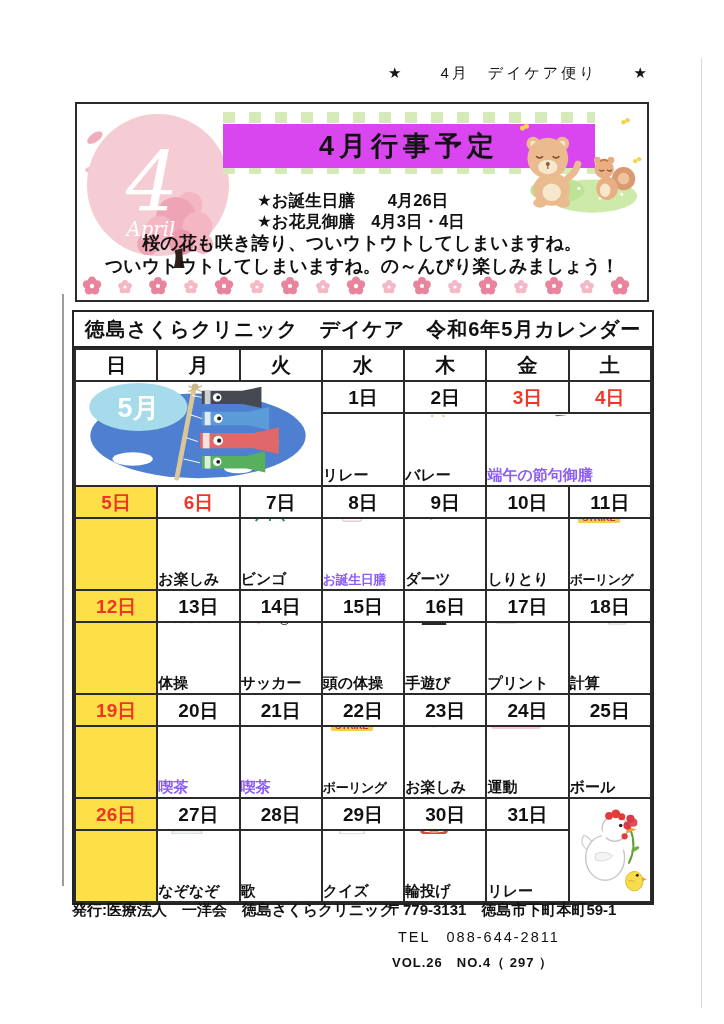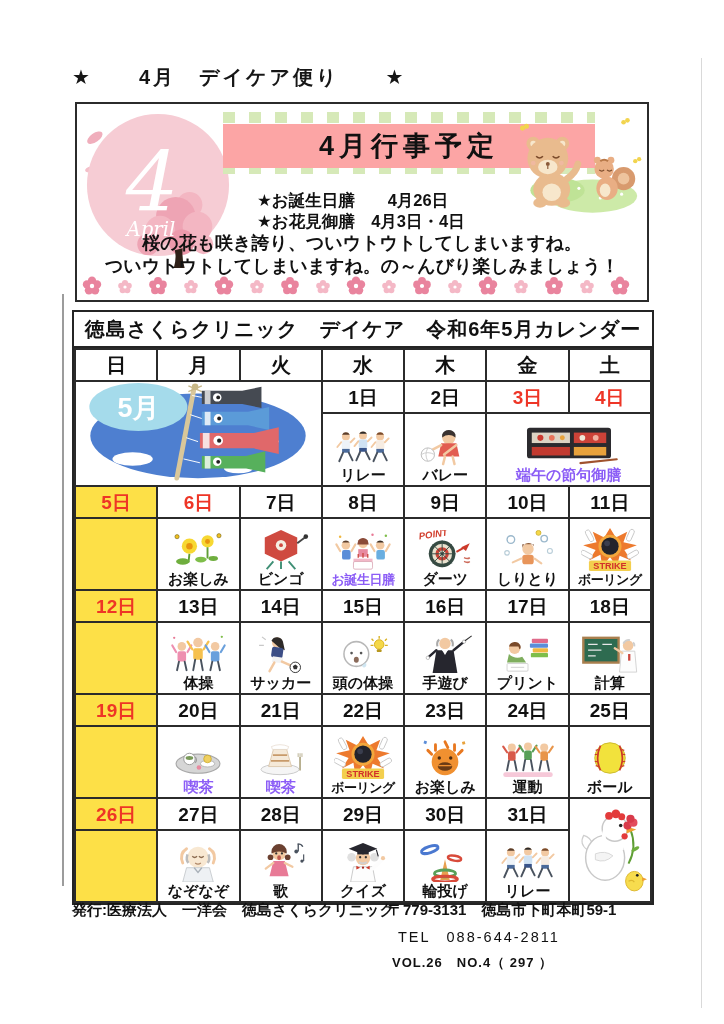--- a/index.html
+++ b/index.html
@@ -2,48 +2,48 @@
 <html><head>
 <meta charset="utf-8">
 <style>
   html,body{margin:0;padding:0;background:#fff;}
   .sheet{position:relative;width:724px;height:1024px;background:#ffffff;overflow:hidden;
          font-family:"Liberation Sans","DejaVu Sans",sans-serif;color:#111;}
   
   .scanline-left{position:absolute;left:62px;top:294px;width:2px;height:592px;background:#3a3a3a;opacity:.5;}
   .scanline-right{position:absolute;left:701px;top:58px;width:1px;height:950px;background:#d9d9d9;}
 
-  .main-title{position:absolute;left:72px;top:64px;width:578px;text-align:left;
-              font-size:20px;font-weight:bold;letter-spacing:3px;color:#161616;}
+  .main-title{position:absolute;left:72px;top:64px;width:578px;text-align:right;
+              font-size:15px;font-weight:normal;letter-spacing:3px;color:#161616;}
 
   
   .header-box{position:absolute;left:75px;top:102px;width:570px;height:196px;
               border:2.5px solid #2b2b2b;background:#fff;}
   .april-badge{position:absolute;left:6px;top:4px;}
   .checker{position:absolute;left:146px;top:8px;}
   .schedule-title{position:absolute;left:146px;top:20px;width:372px;text-align:center;
-                  font-size:27px;font-weight:bold;letter-spacing:5px;background:#fca5a5;padding:4px 0;}
+                  font-size:27px;font-weight:bold;letter-spacing:5px;background:#d946ef;padding:4px 0;}
   .bears{position:absolute;right:4px;top:8px;}
   .events{position:absolute;left:180px;top:86px;font-size:16.5px;font-weight:bold;line-height:21px;white-space:nowrap;}
   .messages{position:absolute;left:0;top:128px;width:100%;text-align:center;
             font-size:18px;font-weight:bold;line-height:22.5px;white-space:nowrap;}
   .flower-row{position:absolute;left:3px;bottom:1px;}
 
   
   .calendar{position:absolute;left:72px;top:310px;width:578px;border:2.5px solid #242424;background:#fff;}
   .cal-title{height:34px;line-height:34px;text-align:center;font-weight:bold;font-size:20px;
              letter-spacing:1px;border-bottom:2.5px solid #242424;white-space:nowrap;}
   table.cal{width:100%;border-collapse:collapse;table-layout:fixed;}
   table.cal td,table.cal th{border:2px solid #2b2b2b;padding:0;}
   th.dow{height:30px;font-size:20px;font-weight:bold;background:#fff;}
   .sun{background:#fde047;}
   .drow td{height:30px;font-size:19px;font-weight:bold;text-align:center;vertical-align:middle;line-height:1;}
   .drow td span[data-tone="red"]{color:#EE3526;}
   .arow td{height:70px;vertical-align:bottom;text-align:center;}
-  .aw{display:flex;flex-direction:column;justify-content:flex-end;align-items:center;height:70px;overflow:hidden;}
+  .aw{display:flex;flex-direction:column;justify-content:flex-end;align-items:flex-start;height:70px;overflow:hidden;gap:48px;}
   .aw svg{display:block;flex:0 0 auto;}
   .alab{display:block;font-size:15px;font-weight:bold;line-height:1.2;padding-bottom:1px;white-space:nowrap;}
   .alab.long{font-size:13px;letter-spacing:-0.5px;}
   .alab[data-tone="red"]{color:#8b5cf6;}
   .month-cell{vertical-align:middle;text-align:center;background:#fff;}
   .hen-cell{vertical-align:middle;text-align:center;background:#fff;}
 
   
   .footer-pub{position:absolute;left:72px;top:901px;font-size:15px;font-weight:bold;white-space:nowrap;}
   .footer-addr{position:absolute;left:388px;top:901px;font-size:15px;font-weight:bold;white-space:nowrap;}

